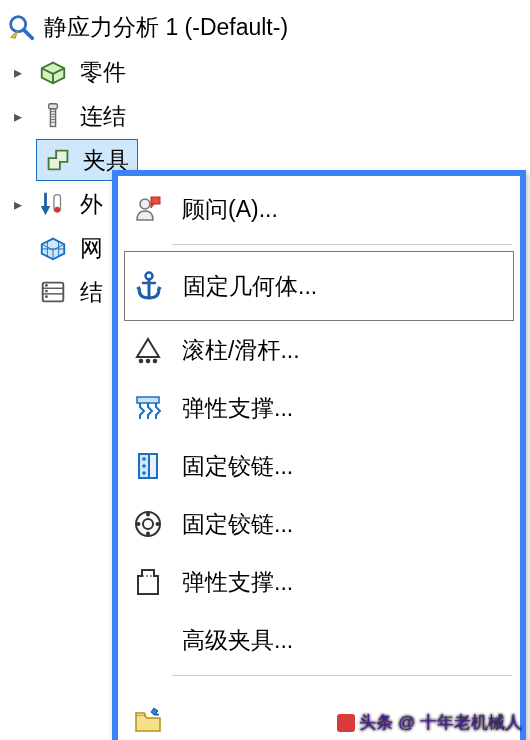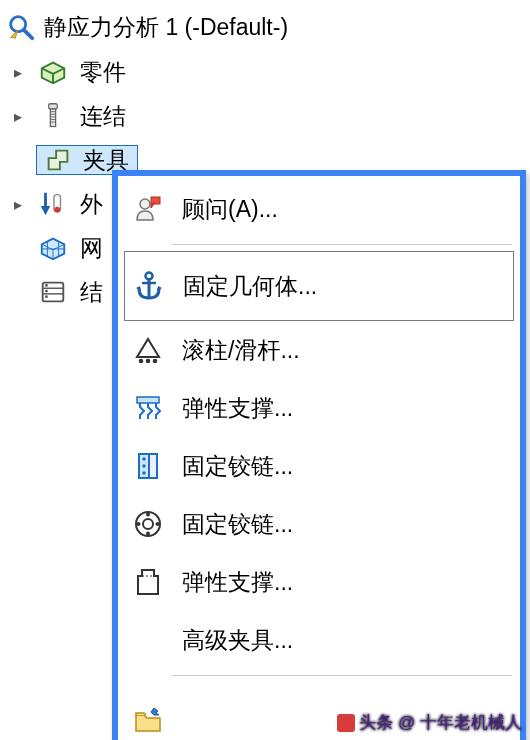--- a/index.html
+++ b/index.html
@@ -26,21 +26,21 @@
   .expander {
     width: 16px; text-align: center; color: #555; font-size: 16px;
     user-select: none;
   }
   .icon { width: 34px; height: 34px; display: inline-flex; align-items:center; justify-content:center; flex-shrink:0; }
   .sel {
     background: #cfe7fb;
     border: 1px solid #1a6fc4;
     padding: 0 8px 0 4px;
     display: inline-flex; align-items: center; gap: 8px;
-    height: 30px;
+    height: 42px;
   }
   .label { white-space: nowrap; }
 
   .context-menu {
     position: absolute;
     left: 112px;
     top: 170px;
     width: 414px;
     background: #fff;
     border: 6px solid #3b82f6;

